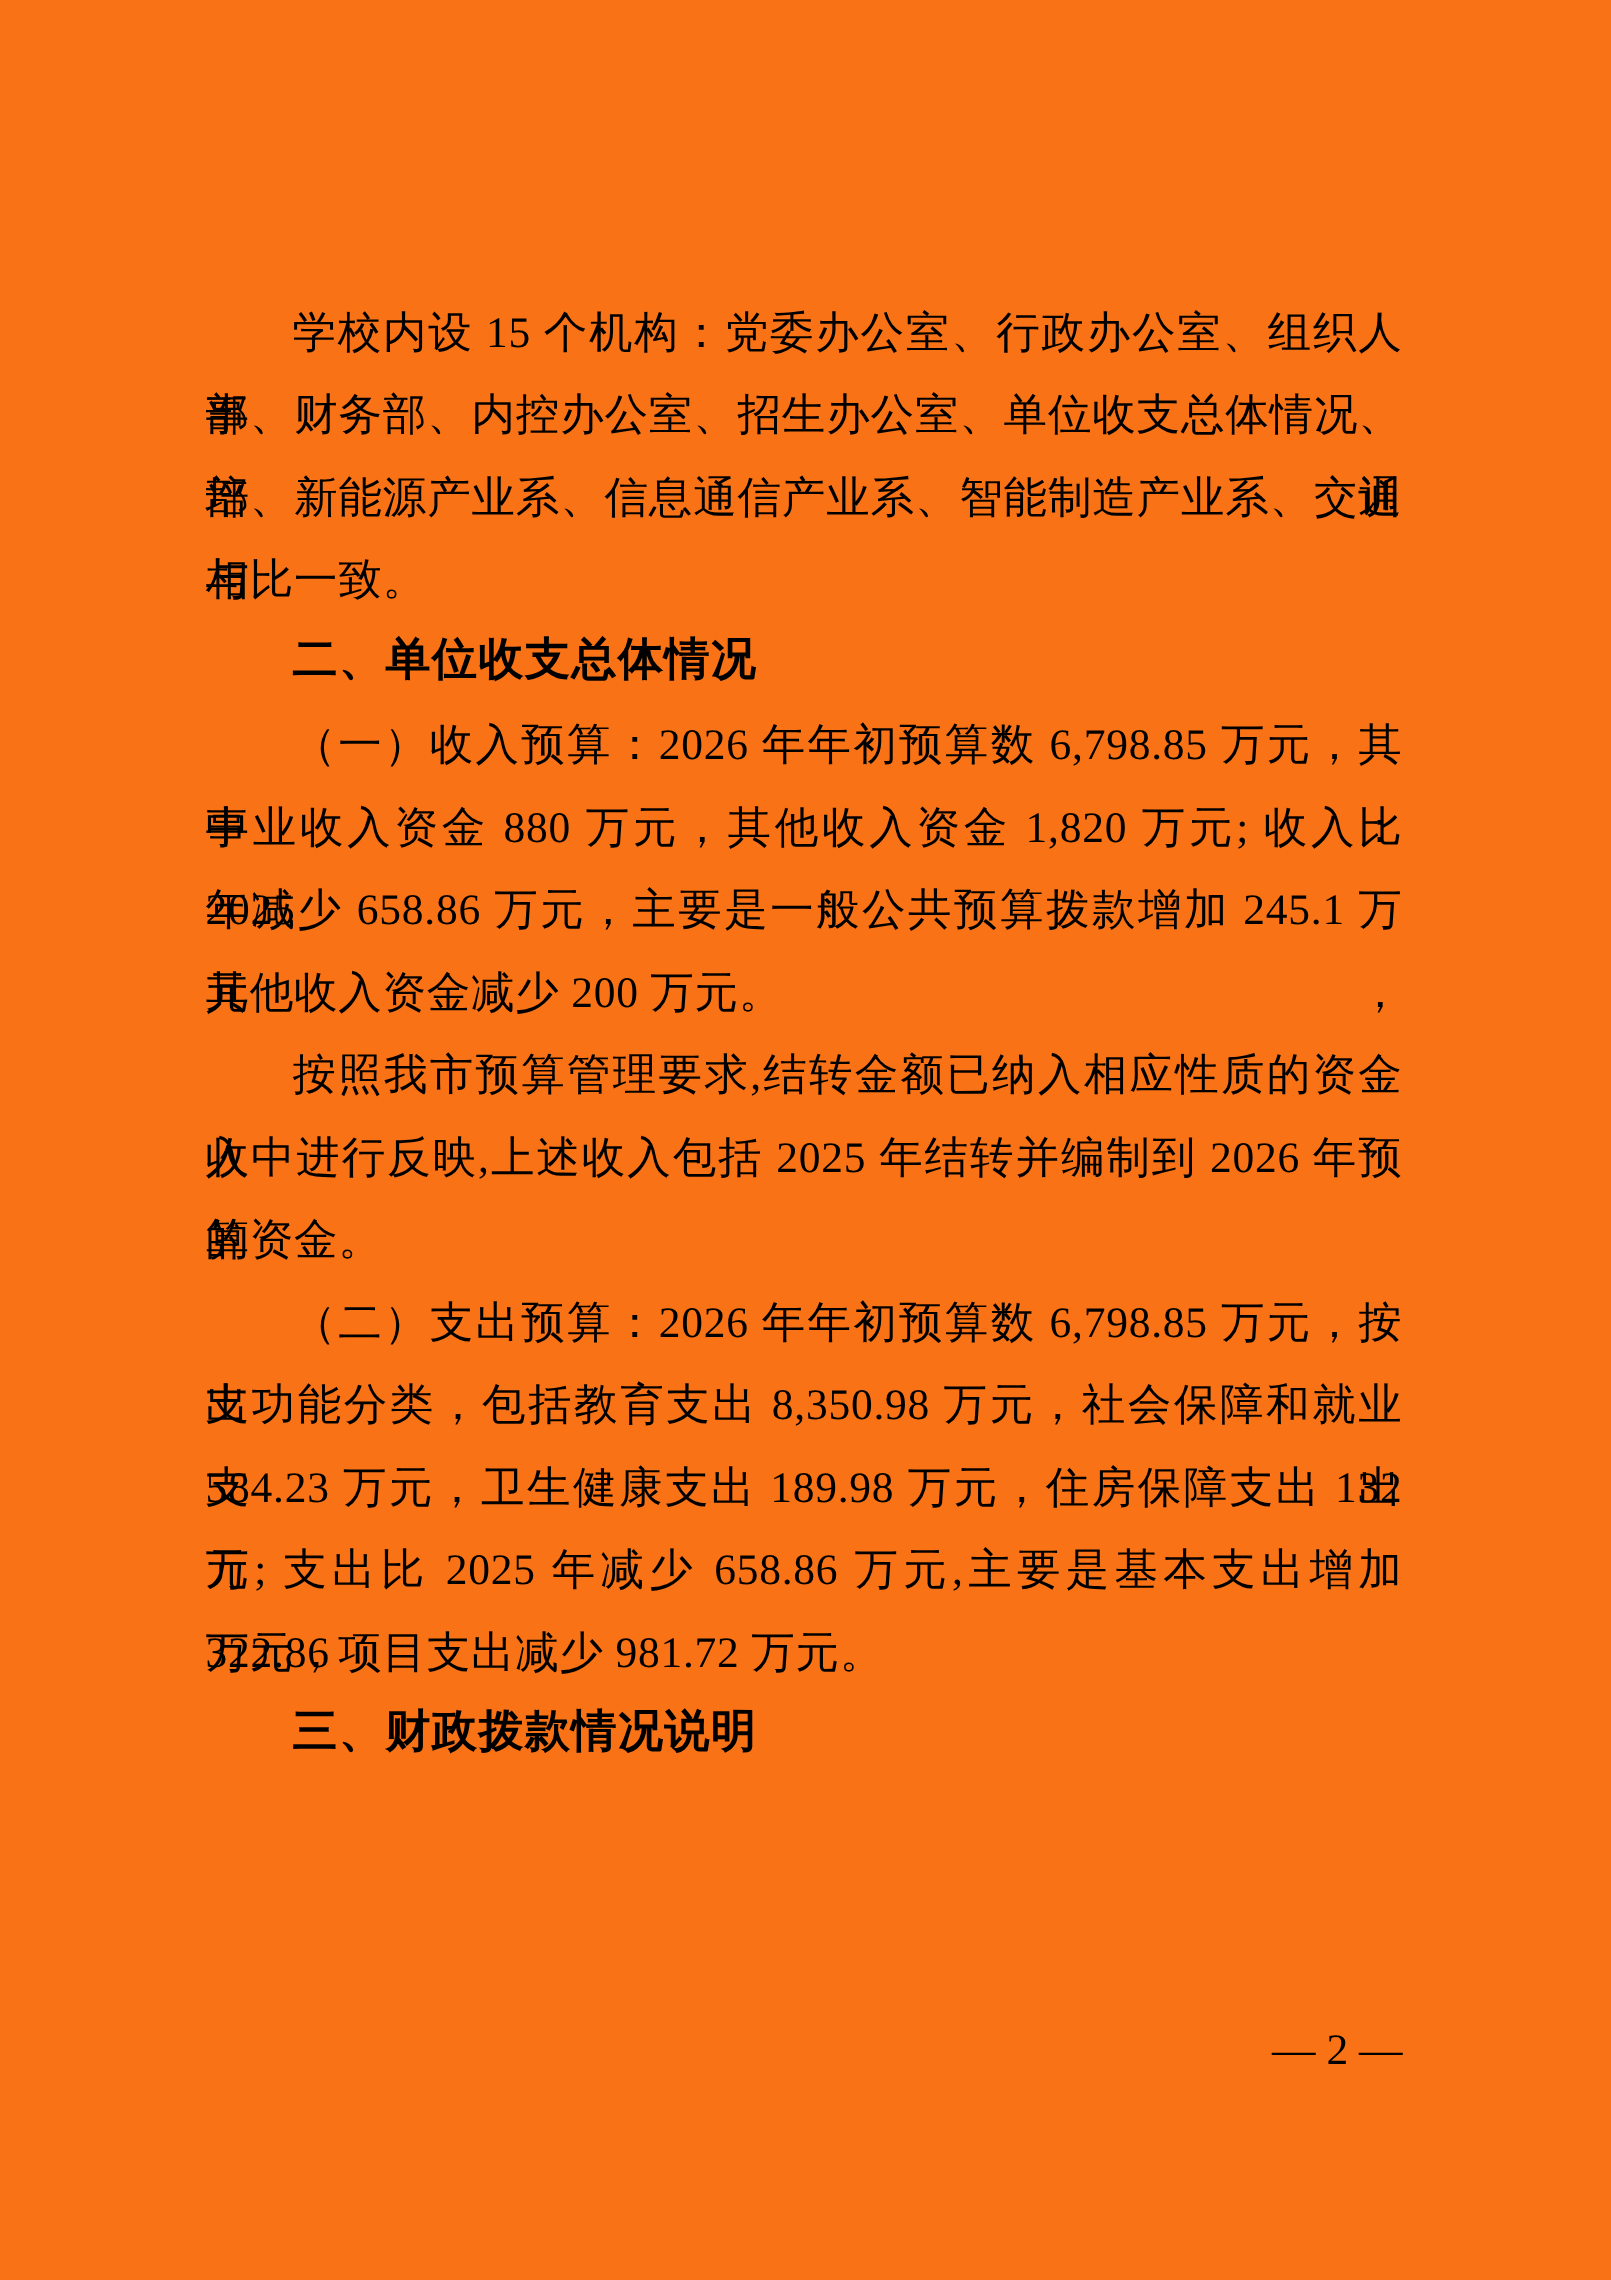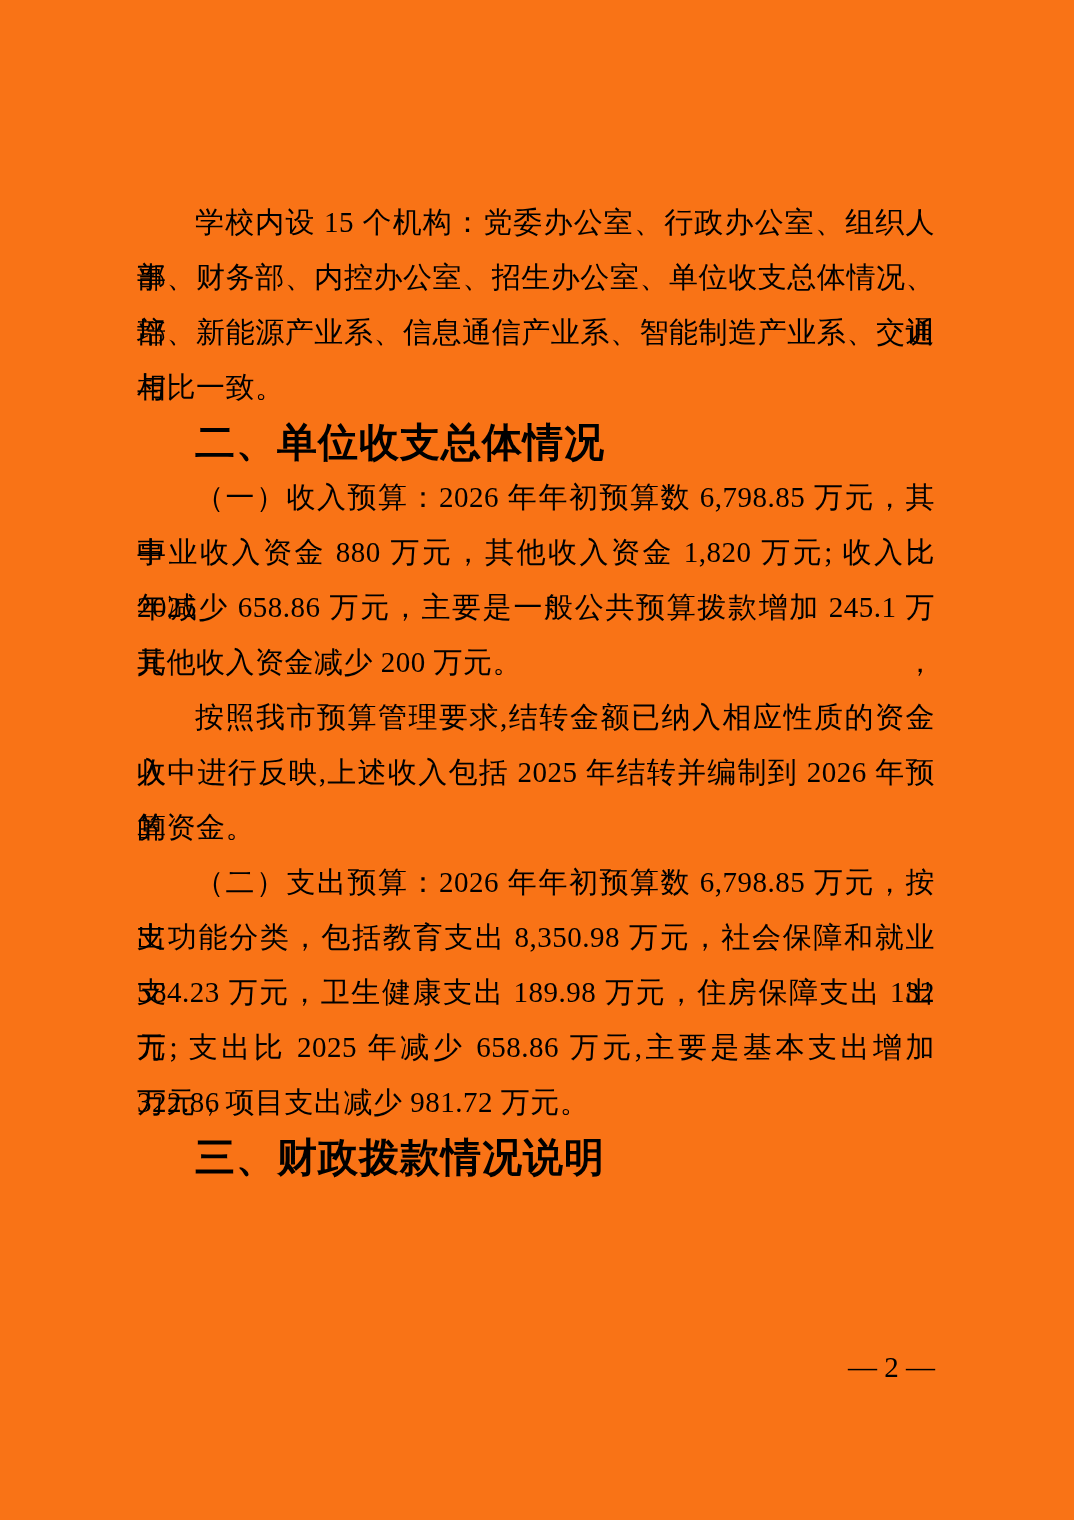--- a/index.html
+++ b/index.html
@@ -30,23 +30,23 @@
     letter-spacing: 0.5px;
   }
   .fill {
     text-align: justify;
     text-align-last: justify;
   }
   .indent {
     text-indent: 58px;
   }
   .heading {
-    font-family: Liberation Sans, sans-serif;
+    font-family: Liberation Mono, monospace;
     font-weight: bold;
-    font-size: 40px;
+    font-size: 30px;
     letter-spacing: 1px;
   }
   .page-number {
     position: absolute;
     top: 1340px;
     right: 139px;
     font-family: "Liberation Serif", "DejaVu Serif", serif;
     font-size: 29px;
     line-height: 55px;
   }

